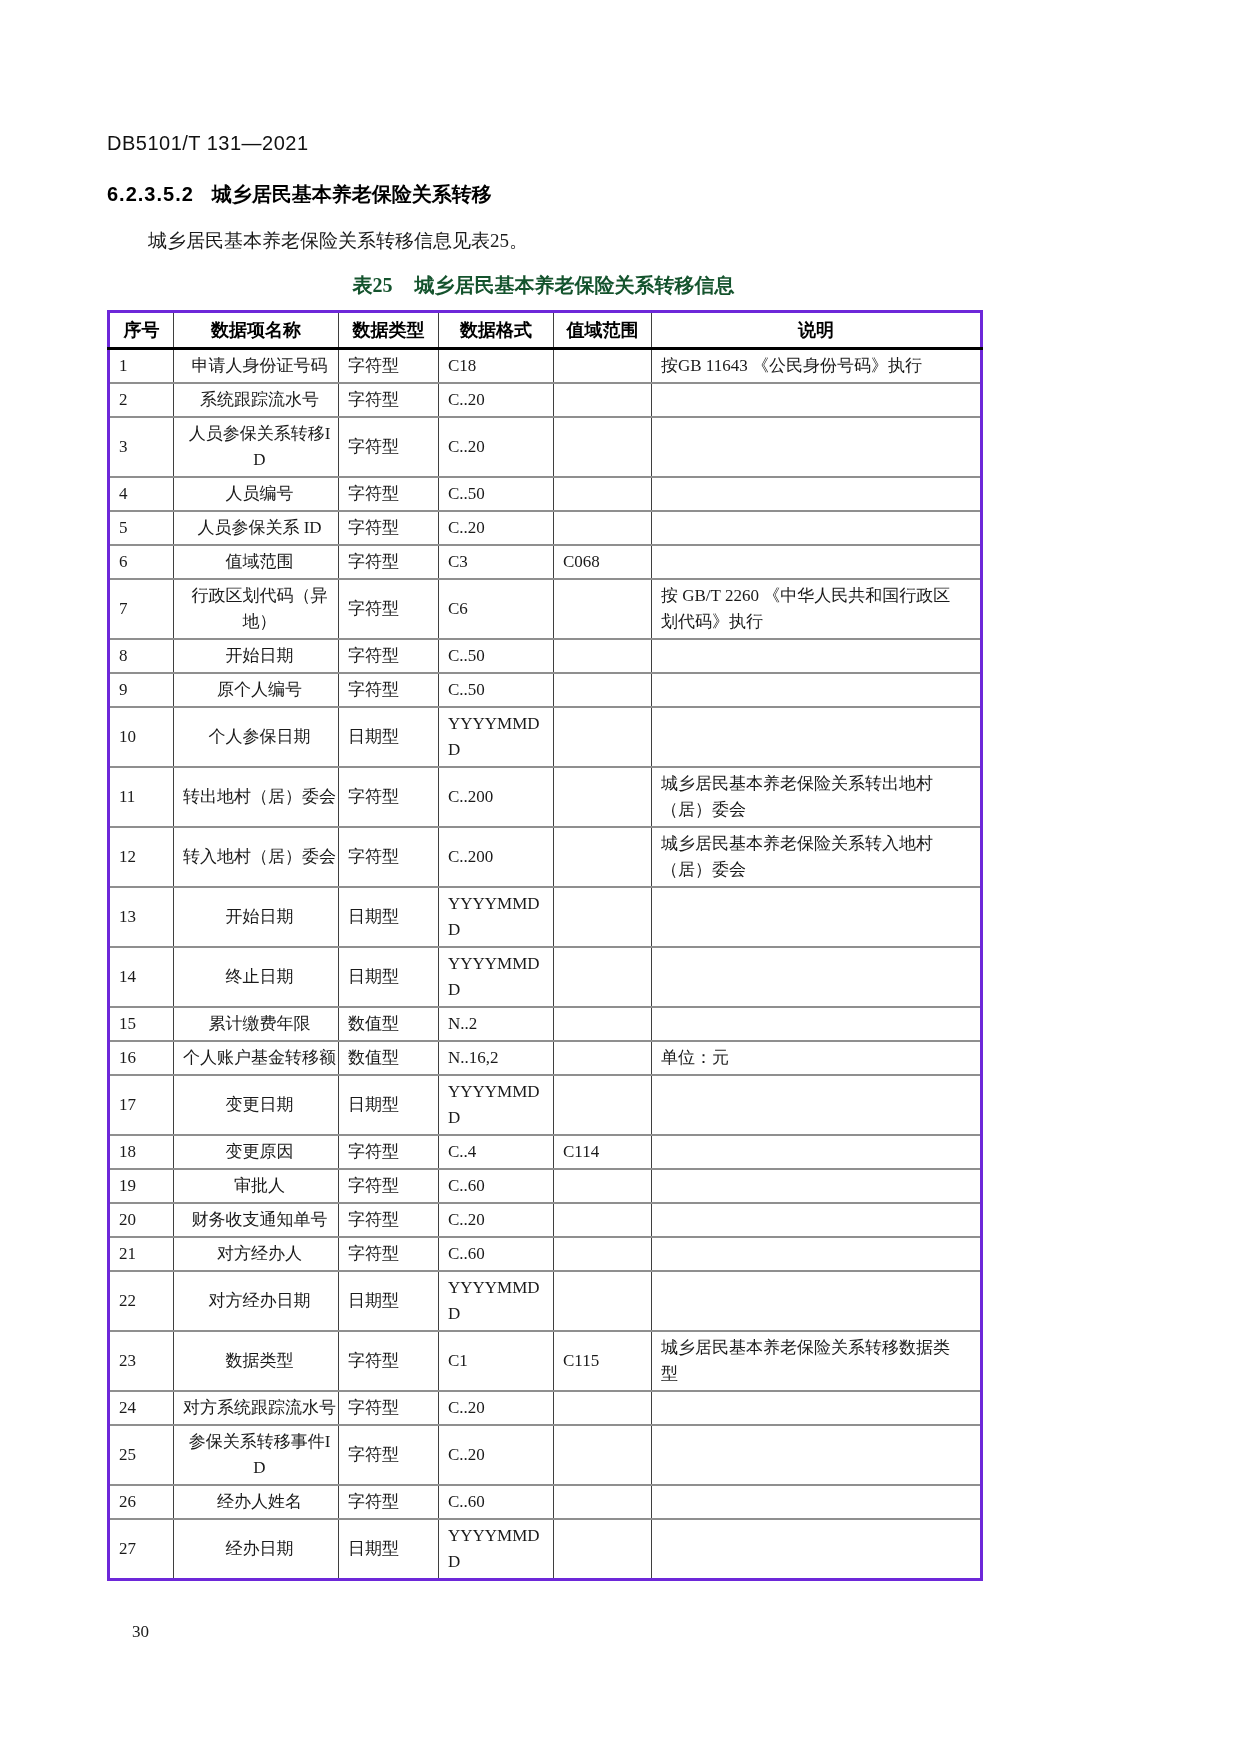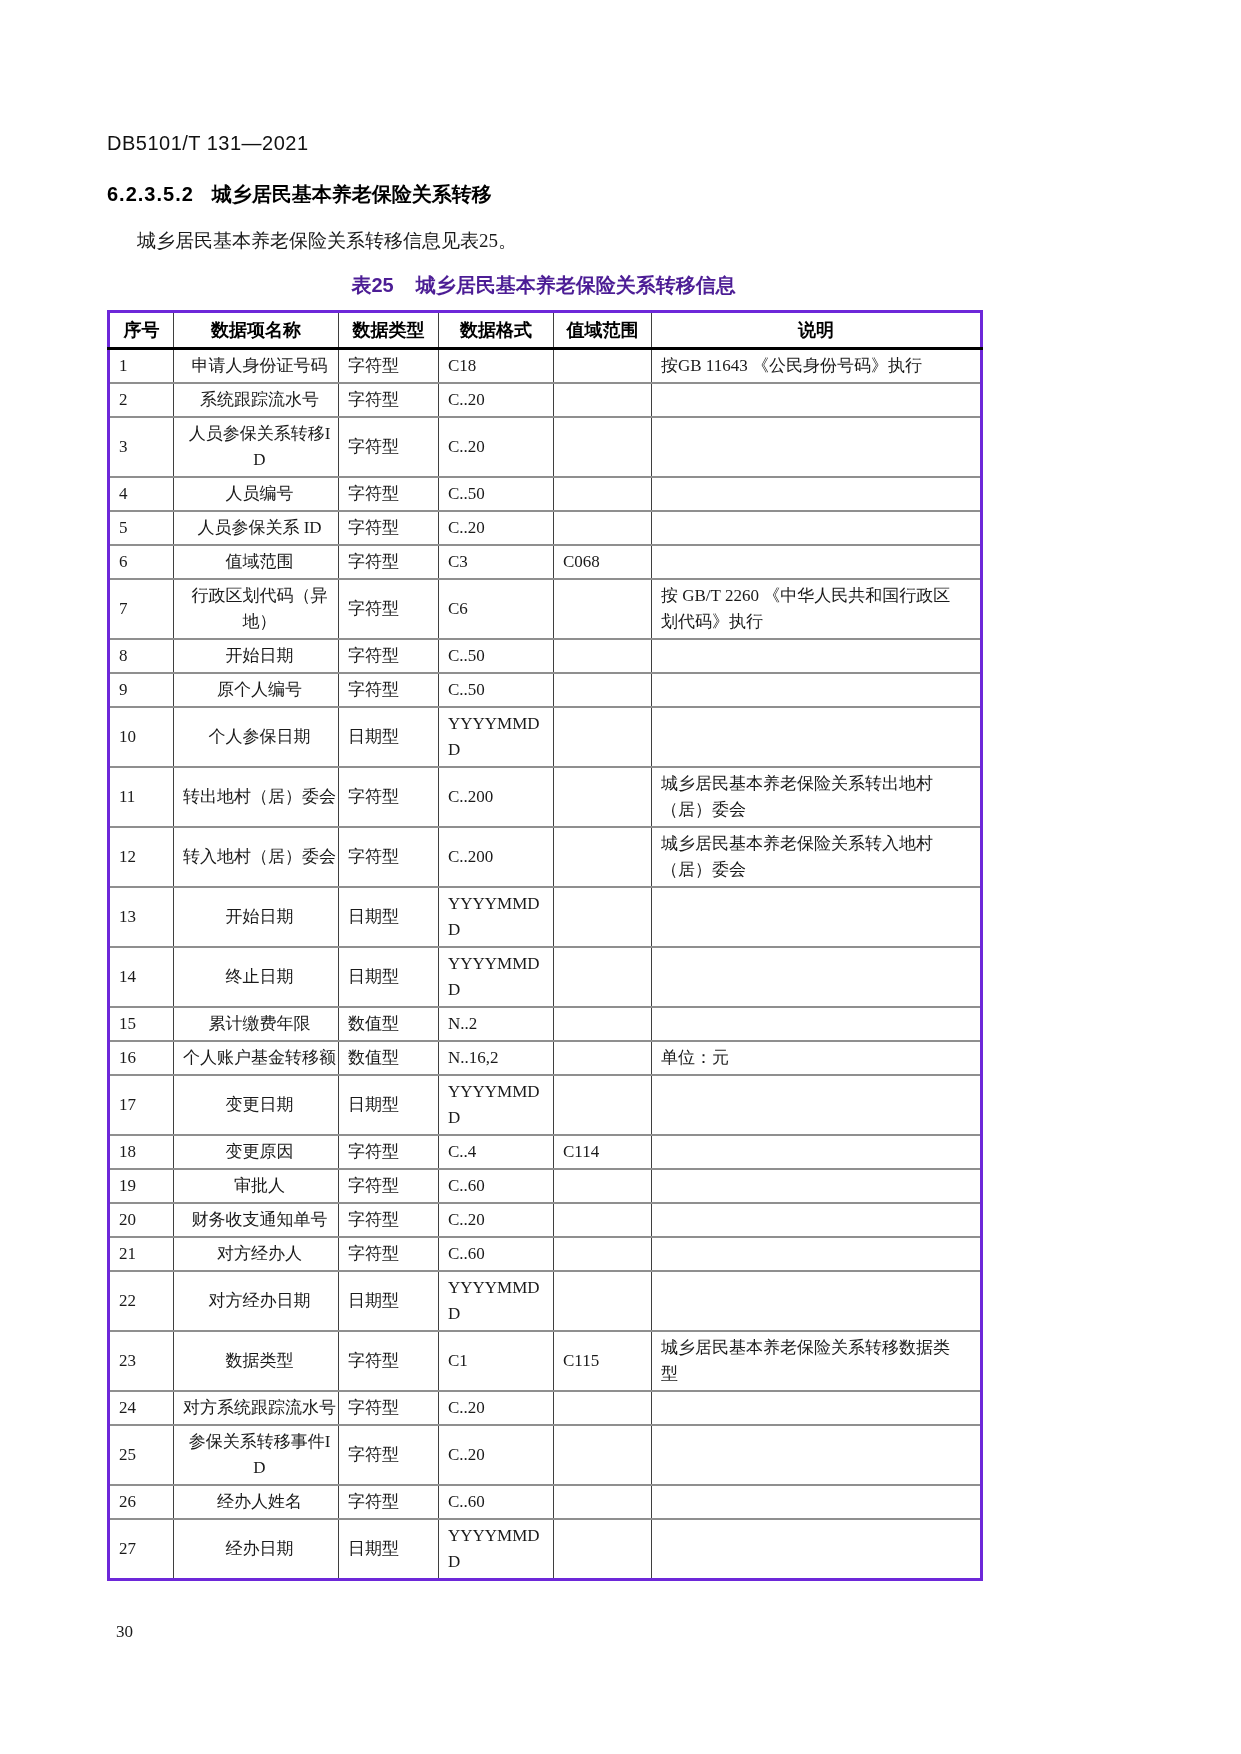--- a/index.html
+++ b/index.html
@@ -25,33 +25,33 @@
     position:absolute;
     left:107px; top:181px;
     font-family:"Liberation Sans","DejaVu Sans",sans-serif;
     font-weight:bold;
     font-size:20px;
     color:#000;
   }
   .section-heading .sec-num { margin-right:18px; letter-spacing:1px;margin-top:32px; }
   .intro {
     position:absolute;
-    left:137px; top:228px;
+    left:148px; top:228px;
     font-size:19px;
     color:#1a1a1a;
   }
   .table-caption {
     position:absolute;
     left:107px; top:272px;
     width:873px;
     text-align:center;
-    font-family:Liberation Sans, sans-serif;
+    font-family:Liberation Serif, serif;
     font-weight:bold;
     font-size:20px;
-    color:#4c1d95;
+    color:#14532d;
   }
   .table-caption .cap-label { margin-right:22px; }
   .data-table {
     position:absolute;
     left:107px; top:310px;
     width:873px;
     border-collapse:collapse;
     table-layout:fixed;
     font-size:17px;
     line-height:26px;
@@ -79,21 +79,21 @@
     vertical-align:middle;
     text-align:left;
     word-break:break-all;
   }
   .data-table { border:3px solid #6d28d9; }
   .data-table td.col-no   { padding-left:9px; }
   .data-table td.col-name { padding-right:2px;text-align:center; }
   .data-table td.col-note { padding-right:20px; }
   .page-number {
     position:absolute;
-    left:116px; top:1622px;
+    left:132px; top:1622px;
     font-size:17px;
     color:#1a1a1a;
   }
 </style>
 </head>
 <body>
 
 <div class="page">
 
   <div class="doc-number">DB5101/T 131—2021</div>

